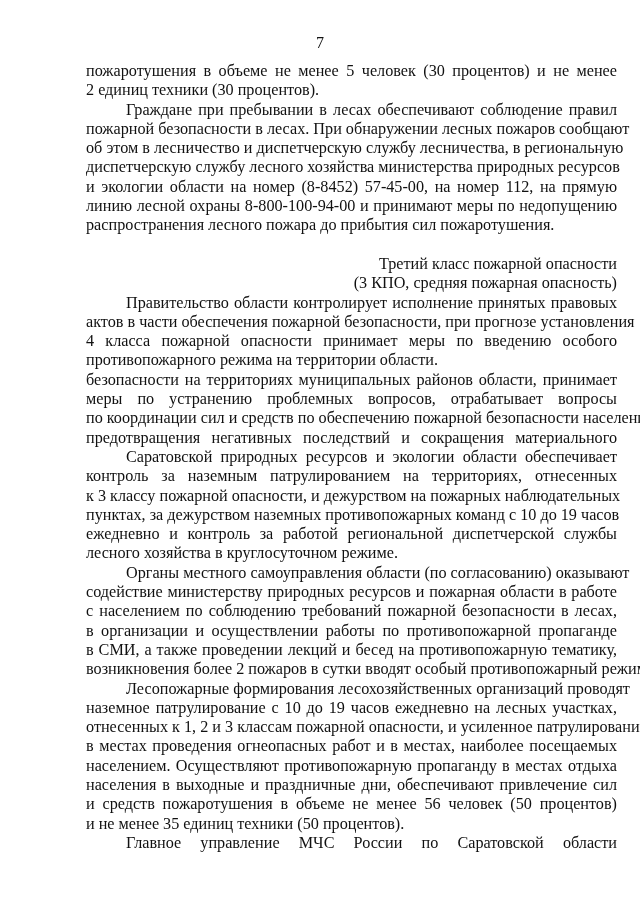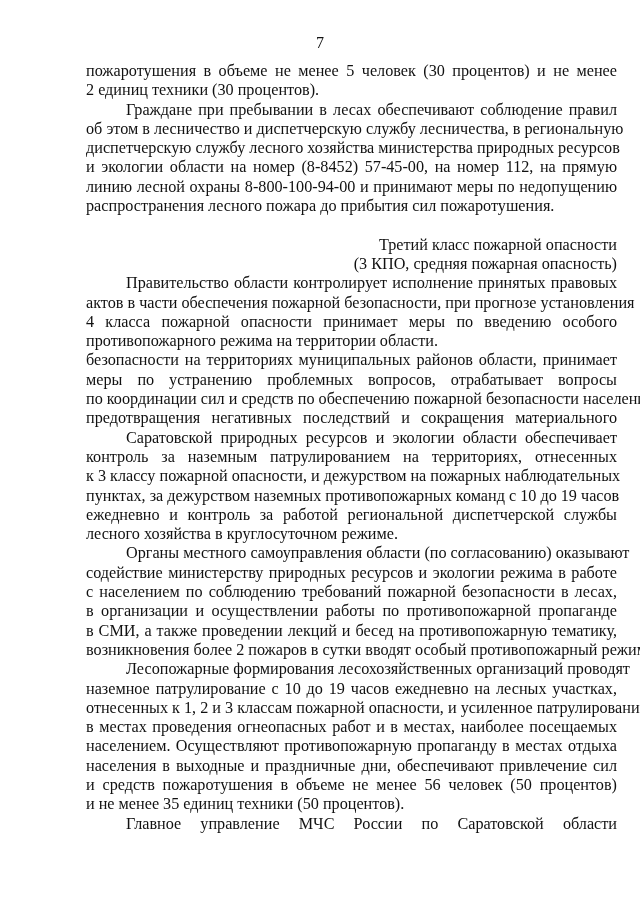--- a/index.html
+++ b/index.html
@@ -36,20 +36,21 @@
 
 <div class="page">
   <div class="page-number">7</div>
   <div class="body" id="doc-body">
       <div class="para">
         <span class="line">пожаротушения в объеме не менее 5 человек (30 процентов) и не менее</span>
         <span class="line last">2 единиц техники (30 процентов).</span>
       </div>
       <div class="para">
         <span class="line indent">Граждане при пребывании в лесах обеспечивают соблюдение правил</span>
+        <span class="line">пожарной безопасности в лесах. При обнаружении лесных пожаров сообщают</span>
         <span class="line">об этом в лесничество и диспетчерскую службу лесничества, в региональную</span>
         <span class="line">диспетчерскую службу лесного хозяйства министерства природных ресурсов</span>
         <span class="line">и экологии области на номер (8-8452) 57-45-00, на номер 112, на прямую</span>
         <span class="line">линию лесной охраны 8-800-100-94-00 и принимают меры по недопущению</span>
         <span class="line last">распространения лесного пожара до прибытия сил пожаротушения.</span>
       </div>
       <span class="gap"></span>
       <span class="heading">Третий класс пожарной опасности</span>
       <span class="heading">(3 КПО, средняя пожарная опасность)</span>
       <div class="para">
@@ -67,21 +68,21 @@
       <div class="para">
         <span class="line indent">Саратовской природных ресурсов и экологии области обеспечивает</span>
         <span class="line">контроль за наземным патрулированием на территориях, отнесенных</span>
         <span class="line">к 3 классу пожарной опасности, и дежурством на пожарных наблюдательных</span>
         <span class="line">пунктах, за дежурством наземных противопожарных команд с 10 до 19 часов</span>
         <span class="line">ежедневно и контроль за работой региональной диспетчерской службы</span>
         <span class="line last">лесного хозяйства в круглосуточном режиме.</span>
       </div>
       <div class="para">
         <span class="line indent">Органы местного самоуправления области (по согласованию) оказывают</span>
-        <span class="line">содействие министерству природных ресурсов и экологии режима в работе</span>
+        <span class="line">содействие министерству природных ресурсов и пожарная области в работе</span>
         <span class="line">с населением по соблюдению требований пожарной безопасности в лесах,</span>
         <span class="line">в организации и осуществлении работы по противопожарной пропаганде</span>
         <span class="line">в СМИ, а также проведении лекций и бесед на противопожарную тематику,</span>
         <span class="line last">возникновения более 2 пожаров в сутки вводят особый противопожарный режим.</span>
       </div>
       <div class="para">
         <span class="line indent">Лесопожарные формирования лесохозяйственных организаций проводят</span>
         <span class="line">наземное патрулирование с 10 до 19 часов ежедневно на лесных участках,</span>
         <span class="line">отнесенных к 1, 2 и 3 классам пожарной опасности, и усиленное патрулирование</span>
         <span class="line">в местах проведения огнеопасных работ и в местах, наиболее посещаемых</span>

